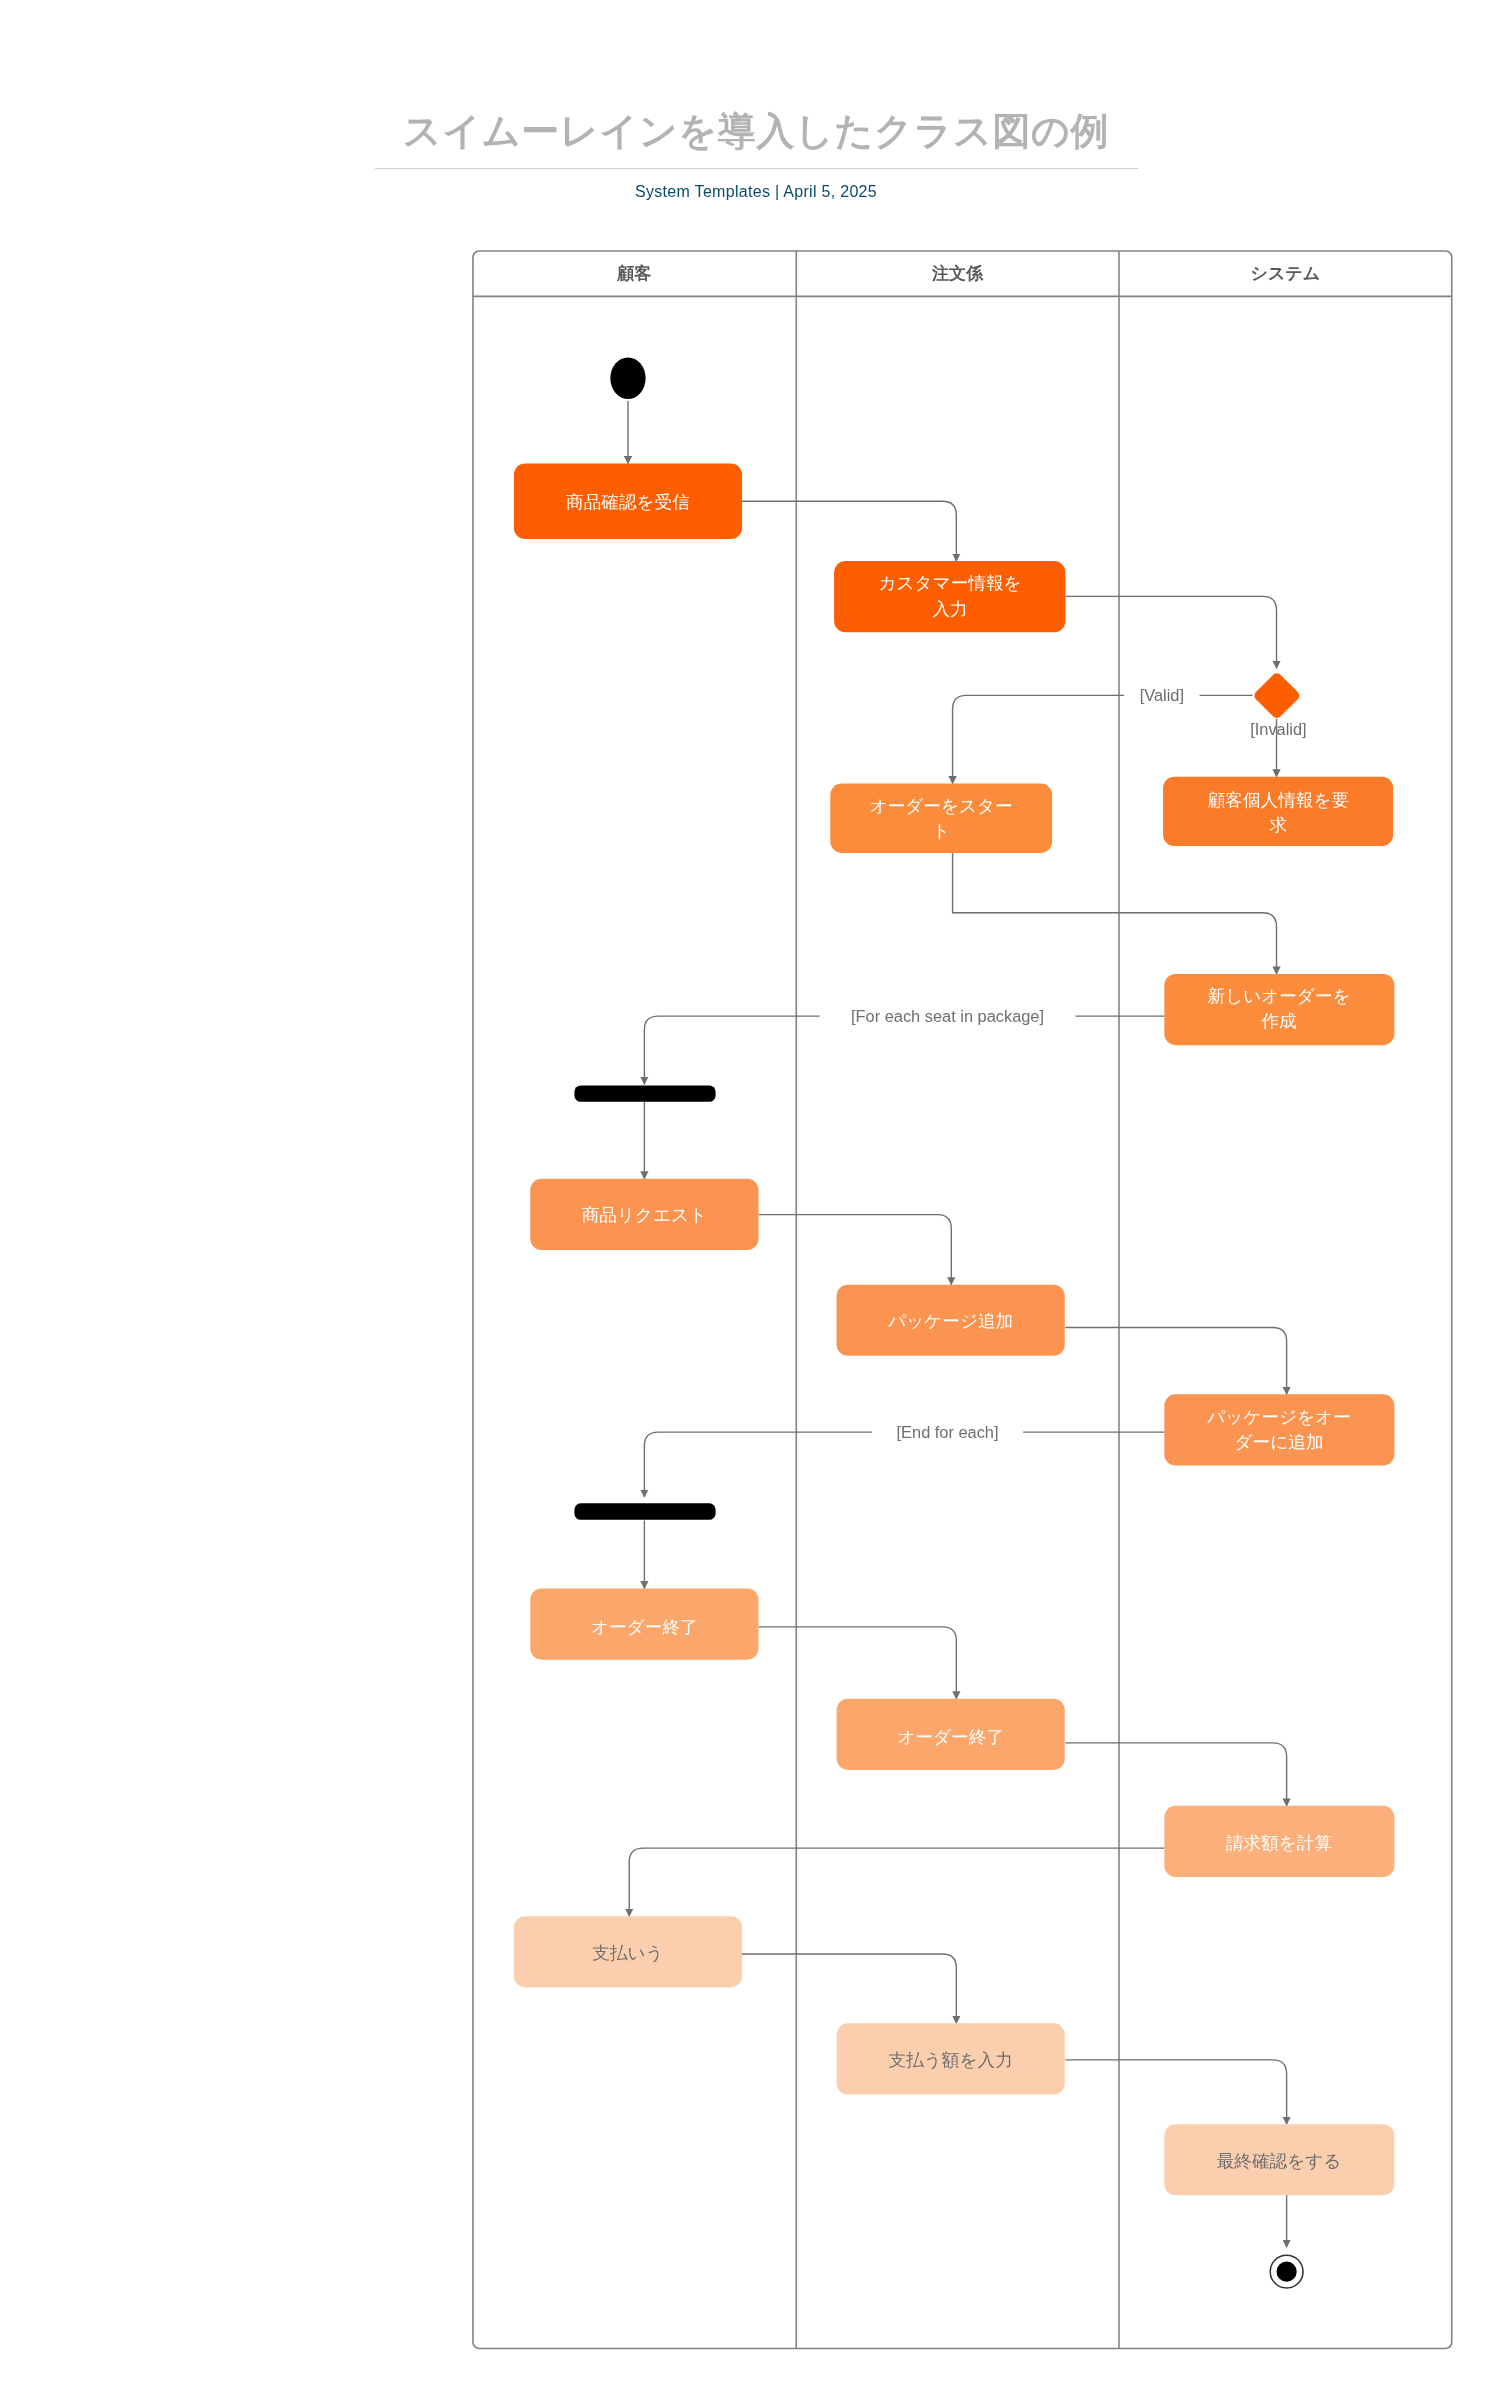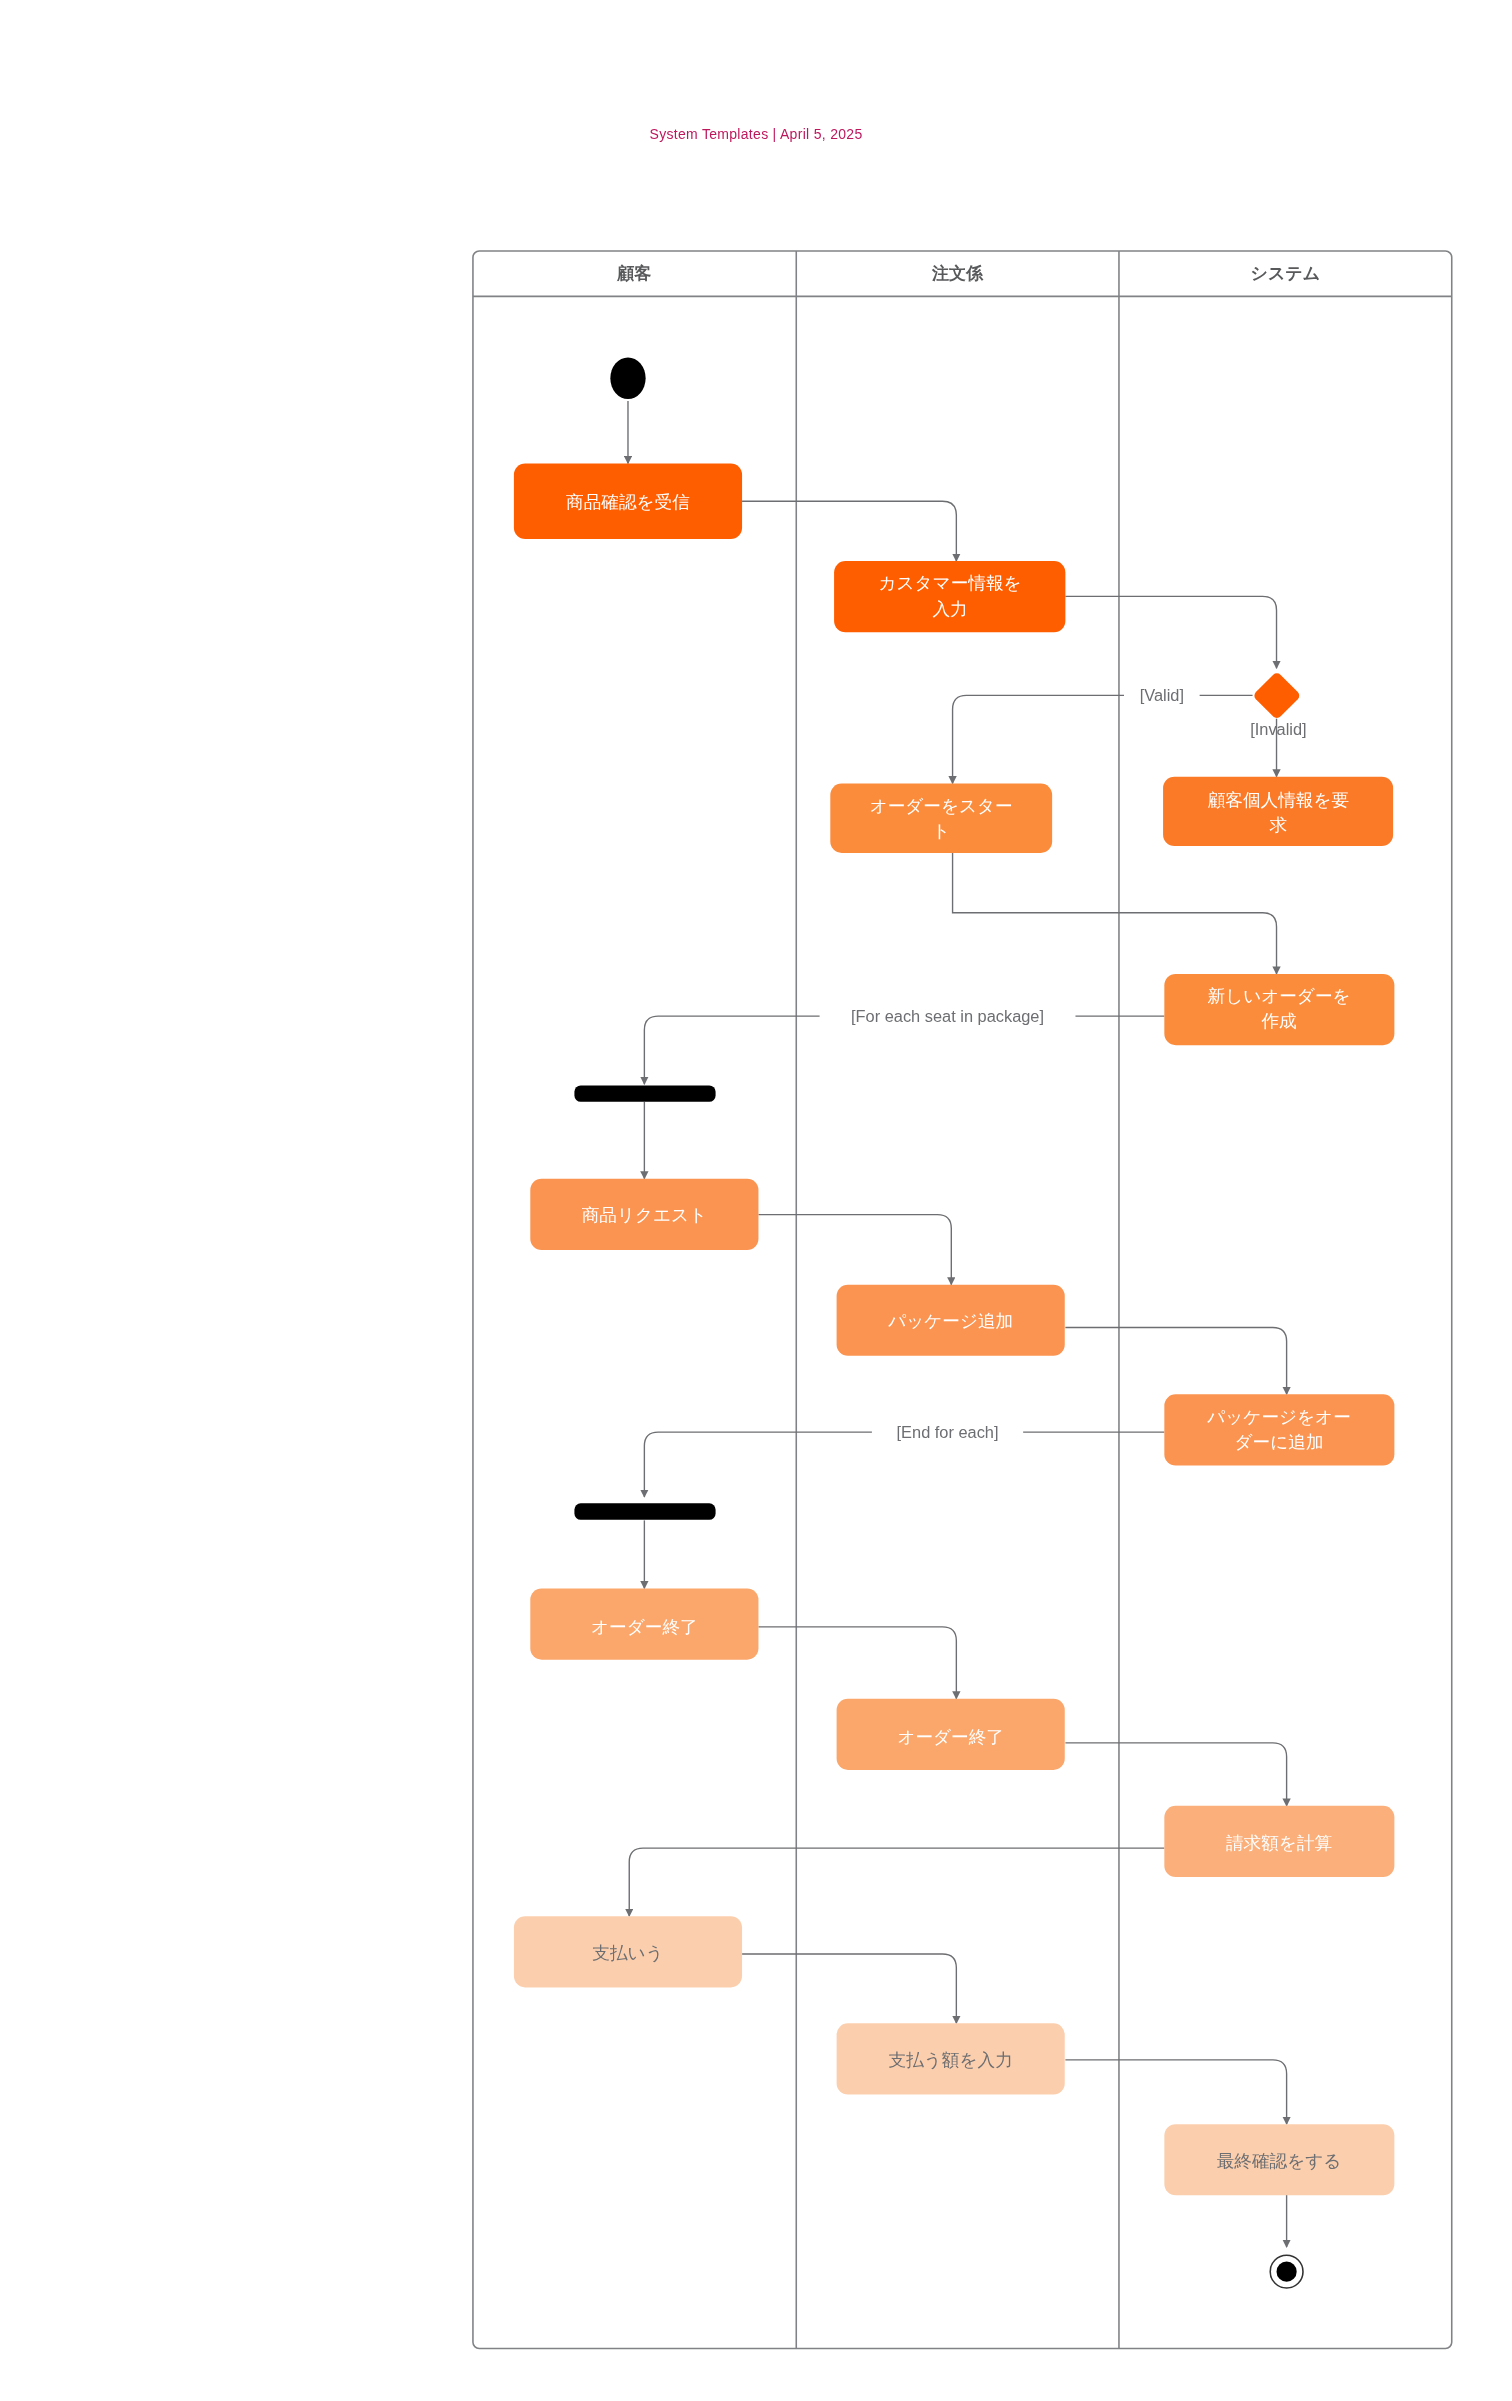--- a/index.html
+++ b/index.html
@@ -36,22 +36,22 @@
     color: #b3b3b3;
     letter-spacing: 0.6px;
     line-height: 1.05;
     margin: 0 auto;
     width: 763px;
     padding-bottom: 16.4px;
     border-bottom: 1.3px solid #cfcfcf;
   }
   .subtitle {
     margin-top: 14px;
-    font-size: 14px;
-    color: #be185d;
+    font-size: 16px;
+    color: #0c4a6e;
     letter-spacing: 0.3px;
   }
   
   .canvas {
     position: absolute;
     left: 16px;
     top: 0;
     width: 1512px;
     height: 2401px;
   }
@@ -77,20 +77,21 @@
     font-size: 26px;
     fill: #6d6e71;
   }
 </style>
 </head>
 <body>
 
 <div class="page">
 
   <div class="header">
+    <div class="title">スイムーレインを導入したクラス図の例</div>
     <div class="subtitle">System Templates  |  April 5, 2025</div>
   </div>
 
   <div class="canvas">
     <svg width="1512" height="2401" viewBox="0 0 2399 3809" xmlns="http://www.w3.org/2000/svg">
       <defs>
         <marker id="arrow" viewBox="0 0 10 10" refX="9" refY="5" markerWidth="6" markerHeight="6" orient="auto-start-reverse">
           <path d="M 0 0 L 10 5 L 0 10 z" fill="#6d6e71"></path>
         </marker>
       </defs>

